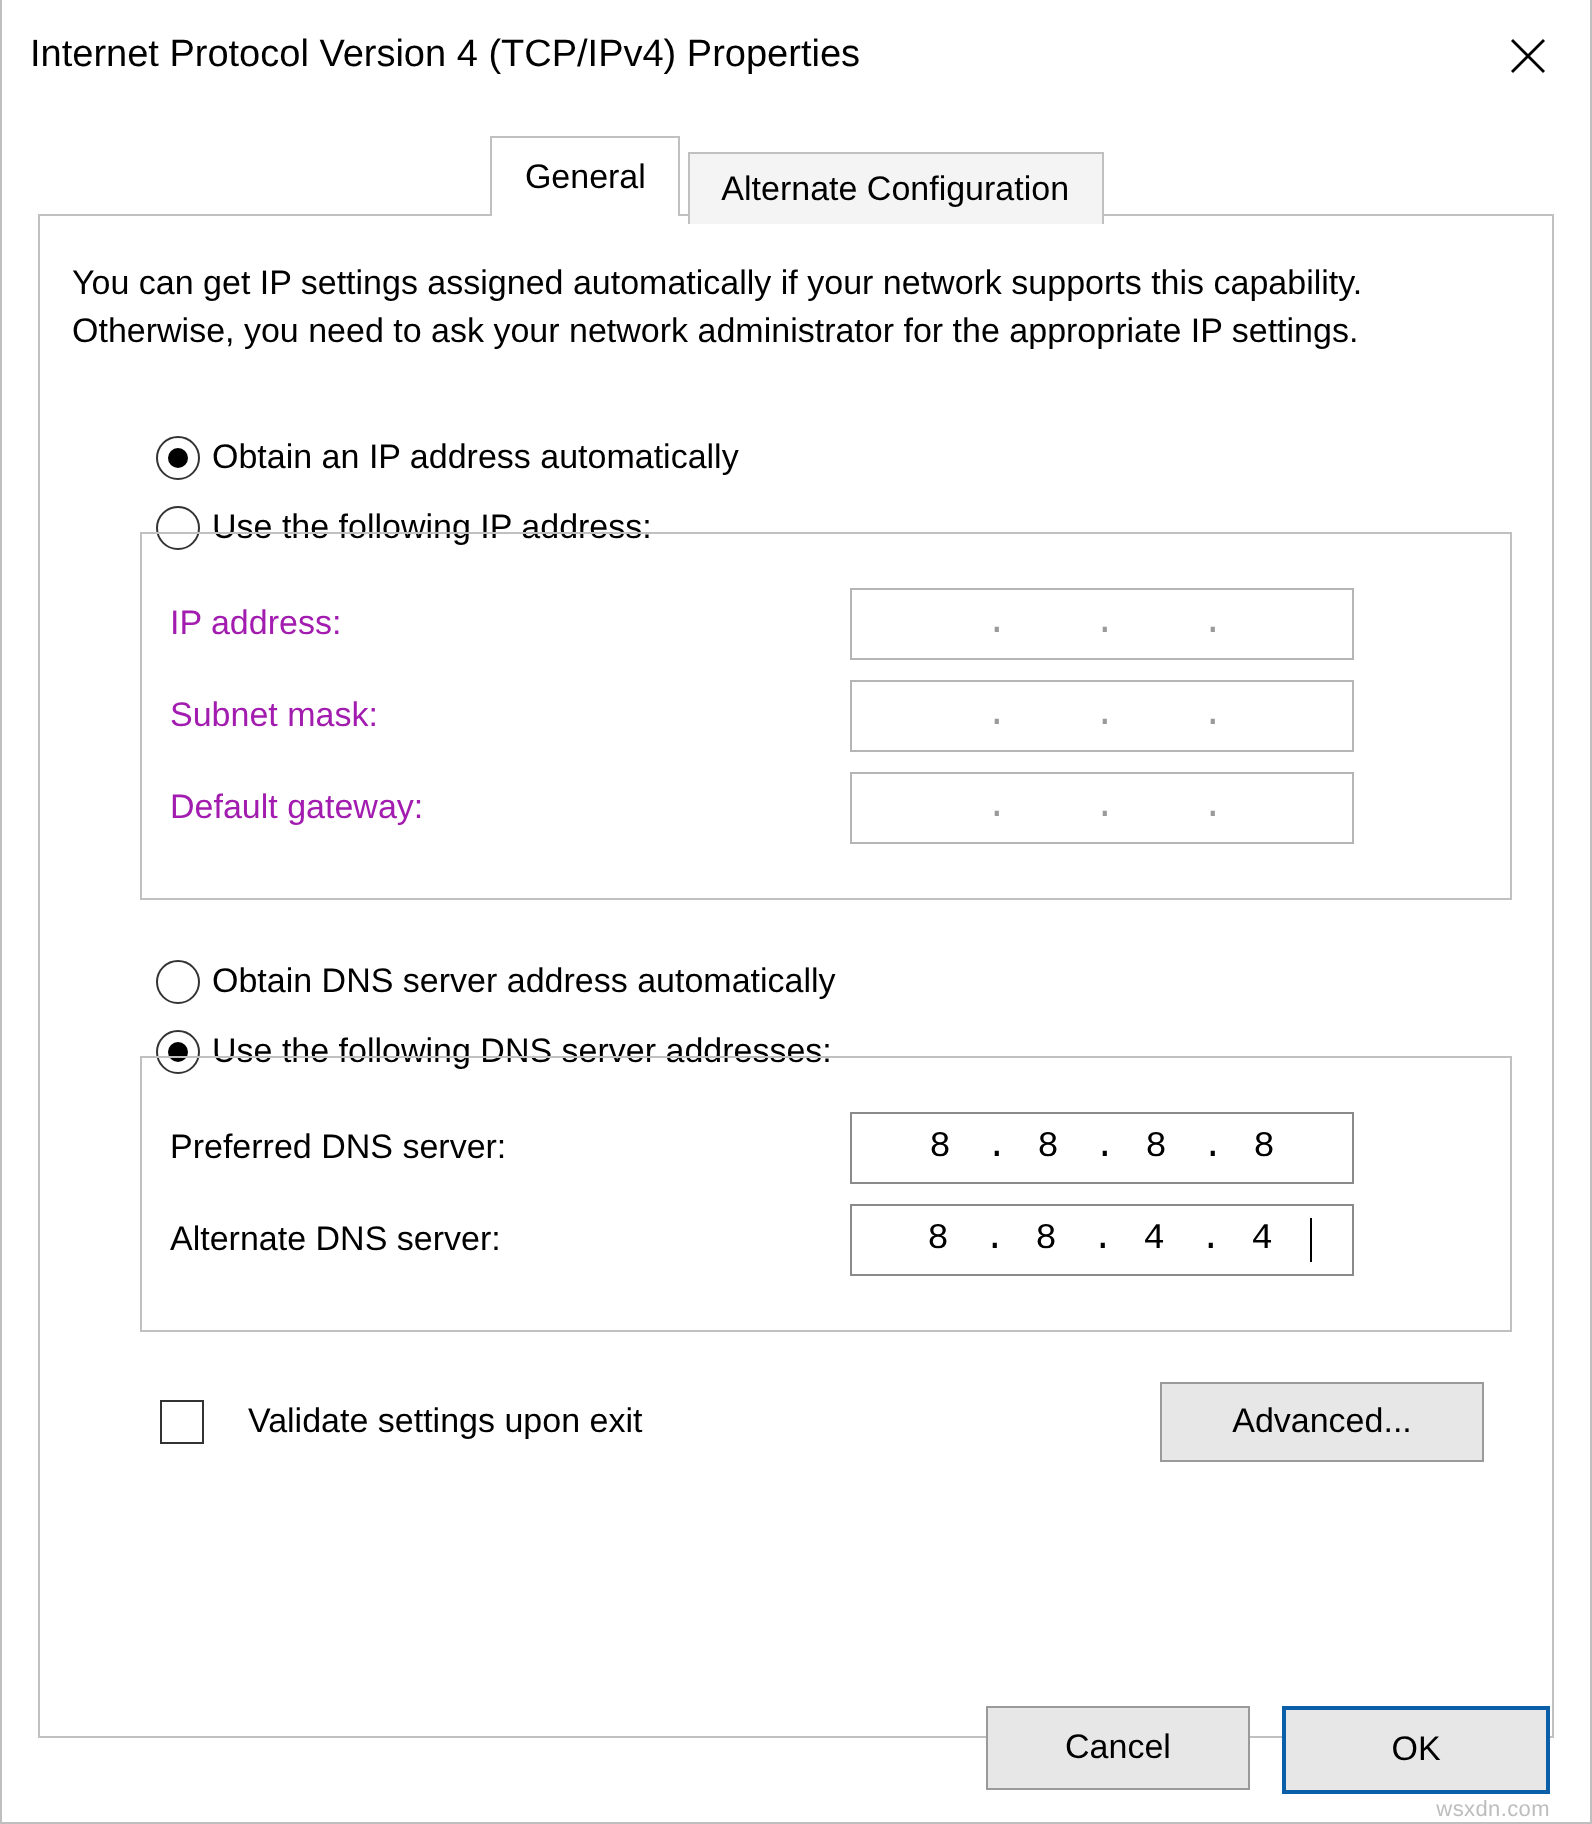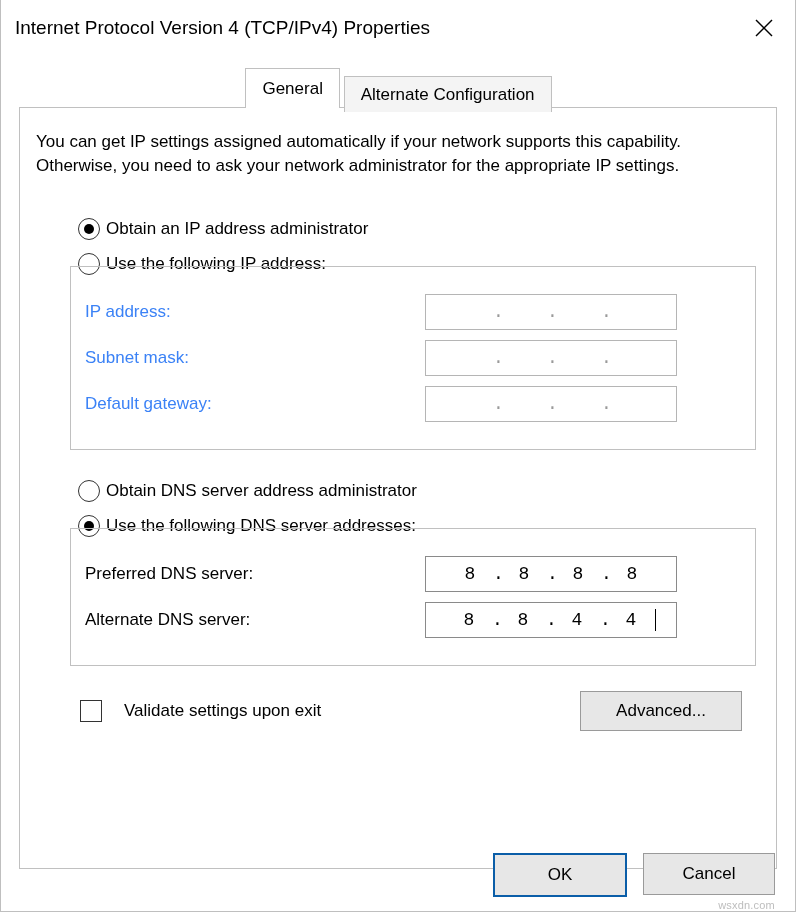--- a/index.html
+++ b/index.html
@@ -130,21 +130,21 @@
   .group.first { margin-top: 12px; }
   .group .row {
     display:flex;
     align-items:center;
     height: 38px;
     margin: 8px 0;
   }
   .group .row .lbl {
     flex: 0 0 340px;
   }
-  .disabled { color:#3b82f6; }
+  .disabled { color:#a21caf; }
   
   .ipbox {
     width: 250px; height: 34px;
     border: 1px solid #8a8a8a;
     background:#fff;
     display:flex; align-items:center; justify-content:center;
     font-family: "Consolas","Courier New",monospace;
     font-size: 18px;
     letter-spacing: 0px;
   }
@@ -214,21 +214,21 @@
       <span>Alternate Configuration</span>
     </div>
   </div>
 
   <div class="panel" style="height:716px; position:relative;">
 
     <p class="desc">You can get IP settings assigned automatically if your network supports this capability. Otherwise, you need to ask your network administrator for the appropriate IP settings.</p>
 
     <div class="radio-row" style="margin-left:42px;">
       <span class="radio checked"></span>
-      <span>Obtain an IP address administrator</span>
+      <span>Obtain an IP address automatically</span>
     </div>
 
     <div class="group-legend-wrap">
       <div class="radio-row">
         <span class="radio"></span>
         <span>Use the following IP address:</span>
       </div>
     </div>
     <div class="group first">
       <div class="row">
@@ -264,21 +264,21 @@
             <span class="dot">.</span>
           <span class="oct"></span>
             <span class="dot">.</span>
           <span class="oct"></span>
         </div>
       </div>
     </div>
 
     <div class="radio-row" style="margin:30px 0 0 42px;">
       <span class="radio"></span>
-      <span>Obtain DNS server address administrator</span>
+      <span>Obtain DNS server address automatically</span>
     </div>
 
     <div class="group-legend-wrap">
       <div class="radio-row">
         <span class="radio checked"></span>
         <span>Use the following DNS server addresses:</span>
       </div>
     </div>
     <div class="group" style="margin-top:12px;">
       <div class="row">
@@ -312,22 +312,22 @@
       <span class="checkbox"></span>
       <span>Validate settings upon exit</span>
       <div class="advanced-btn">
         <span>Advanced...</span>
       </div>
     </div>
 
   </div>
 
   <div class="footer">
+    <div class="btn">
+      <span>Cancel</span>
+    </div>
     <div class="btn primary">
       <span>OK</span>
     </div>
-    <div class="btn">
-      <span>Cancel</span>
-    </div>
   </div>
 
   <div class="watermark">wsxdn.com</div>
 </div>
 
 </body></html>

